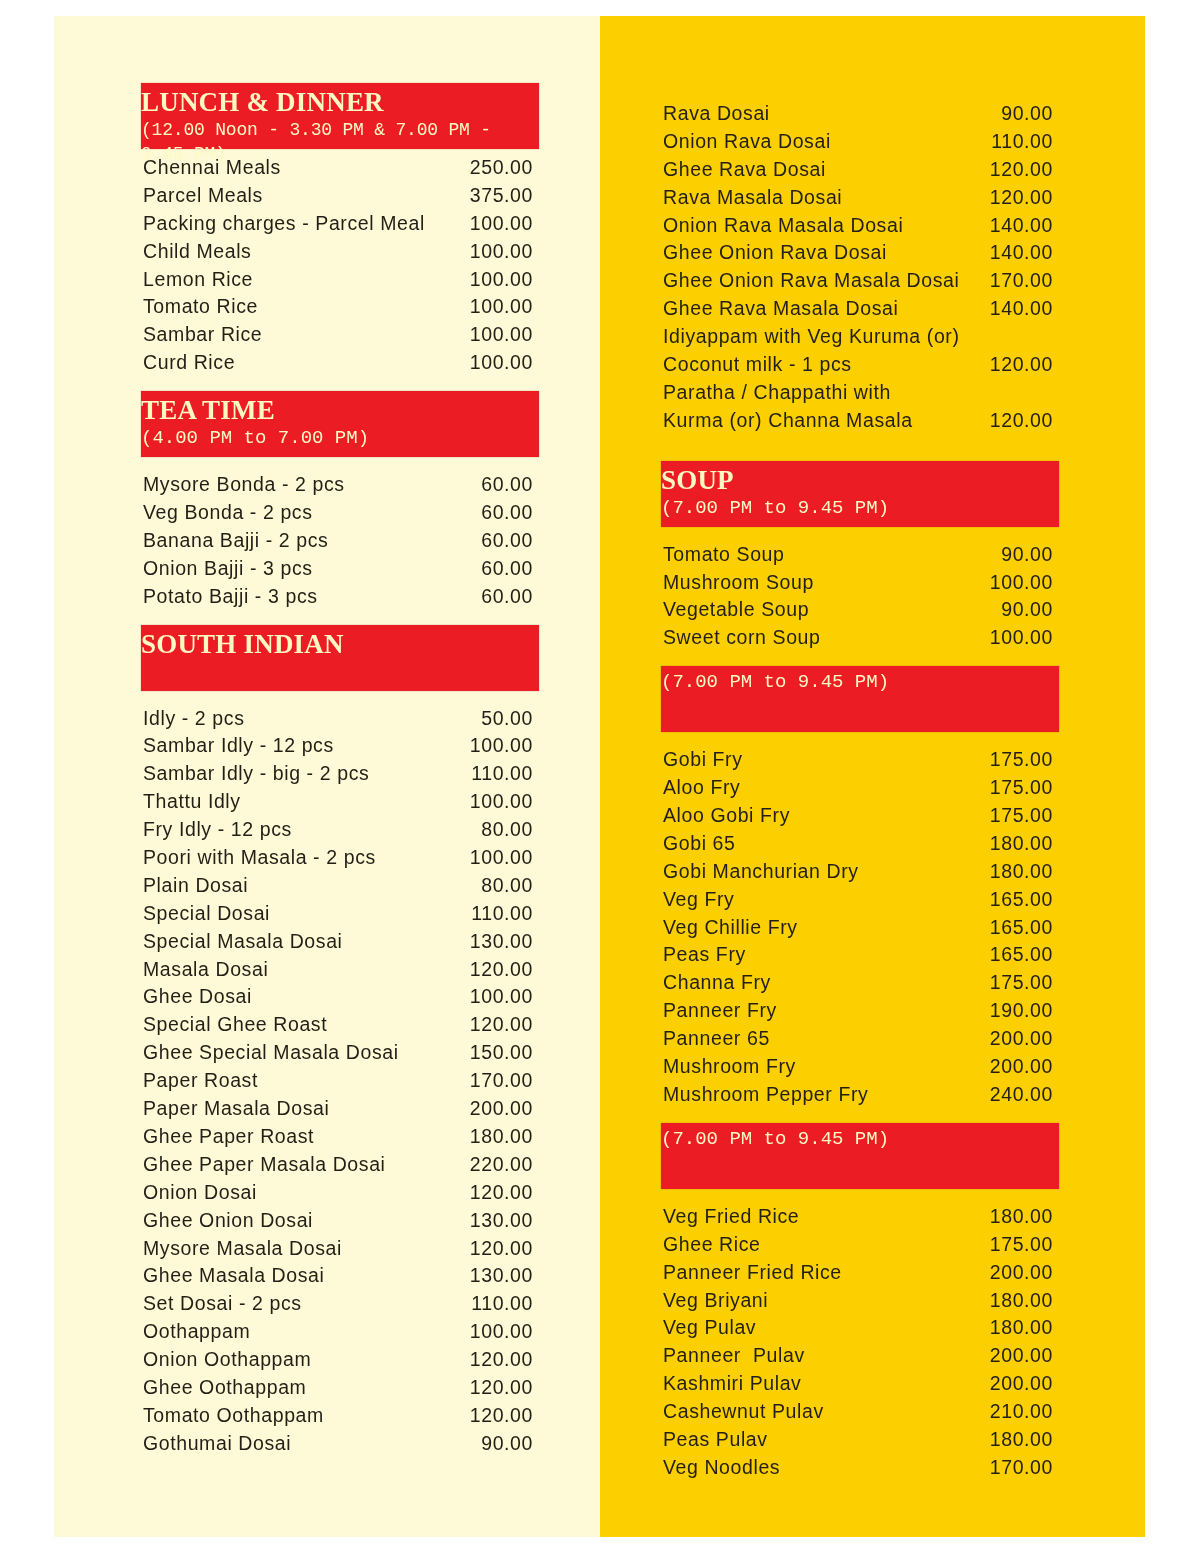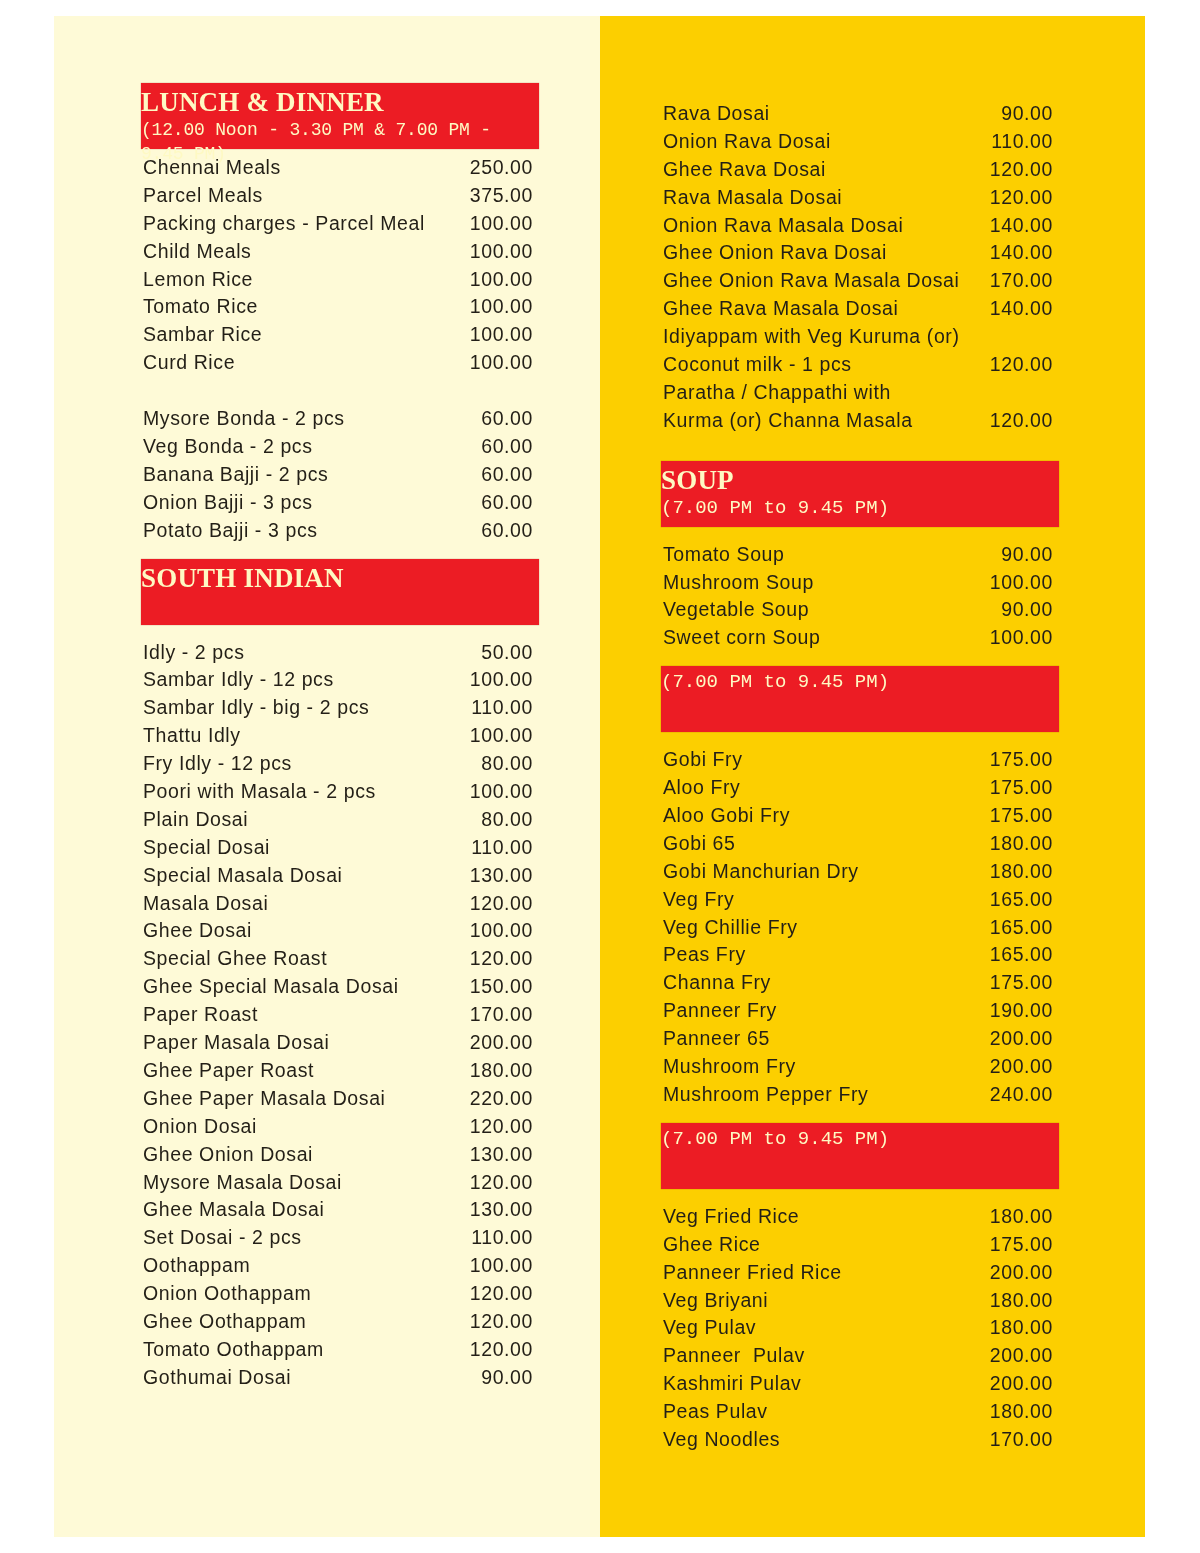--- a/index.html
+++ b/index.html
@@ -84,20 +84,24 @@
           <span class="name">Sambar Rice</span>
           <span class="price">100.00</span>
         </li>
       <li class="item">
           <span class="name">Curd Rice</span>
           <span class="price">100.00</span>
         </li>
     </ul>
     <div class="gap-m"></div>
 
+    <div class="section-header">
+      <div class="section-title">TEA TIME</div>
+      <div class="section-hours">(4.00 PM to 7.00 PM)</div>
+    </div>
     <div class="gap-m"></div>
     <ul class="items">
       <li class="item">
           <span class="name">Mysore Bonda - 2 pcs</span>
           <span class="price">60.00</span>
         </li>
       <li class="item">
           <span class="name">Veg Bonda - 2 pcs</span>
           <span class="price">60.00</span>
         </li>
@@ -398,20 +402,24 @@
         </li>
       <li class="item">
           <span class="name" style="white-space:pre">Panneer  Pulav</span>
           <span class="price">200.00</span>
         </li>
       <li class="item">
           <span class="name">Kashmiri Pulav</span>
           <span class="price">200.00</span>
         </li>
       <li class="item">
+          <span class="name">Cashewnut Pulav</span>
+          <span class="price">210.00</span>
+        </li>
+      <li class="item">
           <span class="name">Peas Pulav</span>
           <span class="price">180.00</span>
         </li>
       <li class="item">
           <span class="name">Veg Noodles</span>
           <span class="price">170.00</span>
         </li>
     </ul>
   </div>
 </div>

